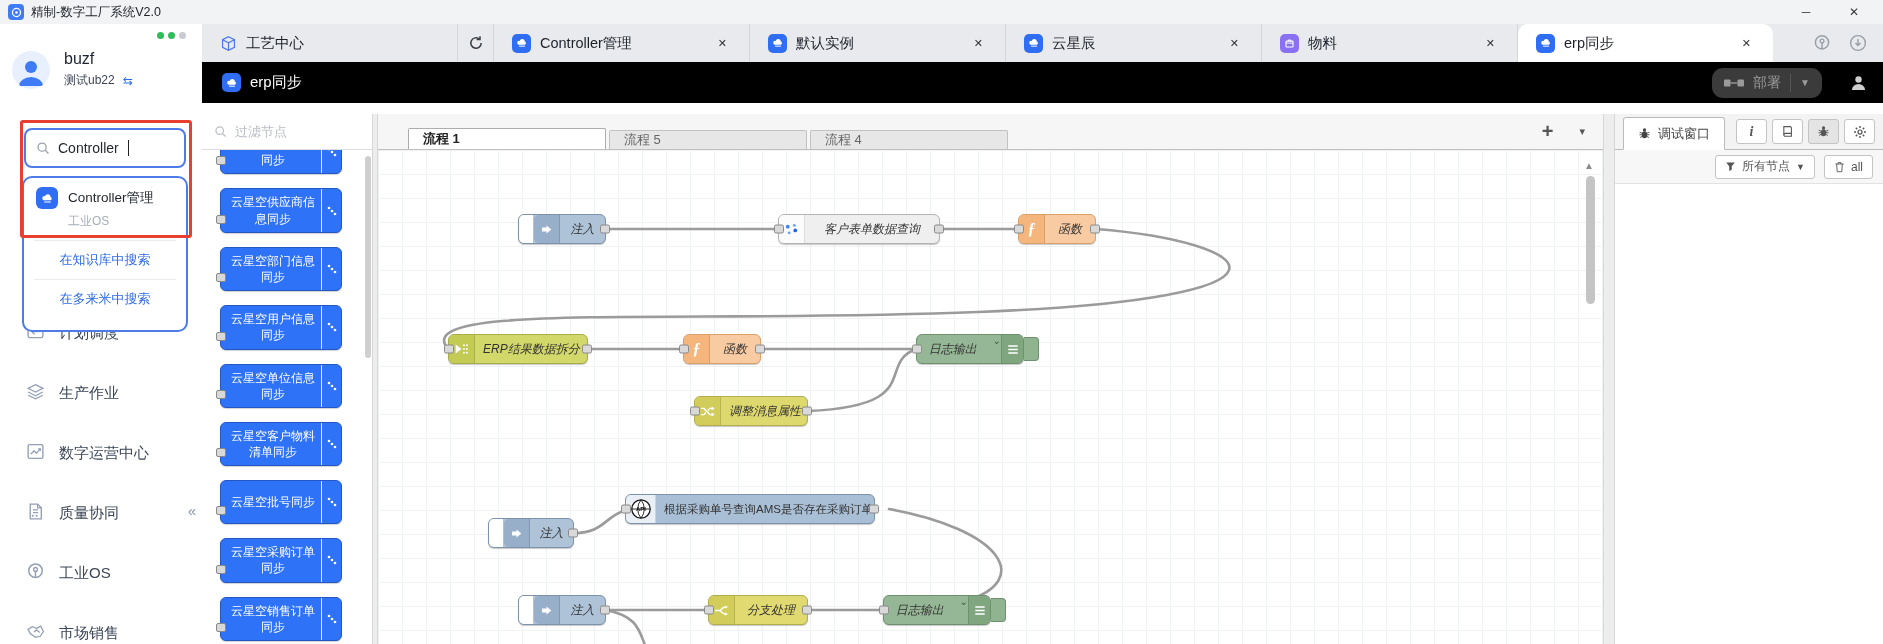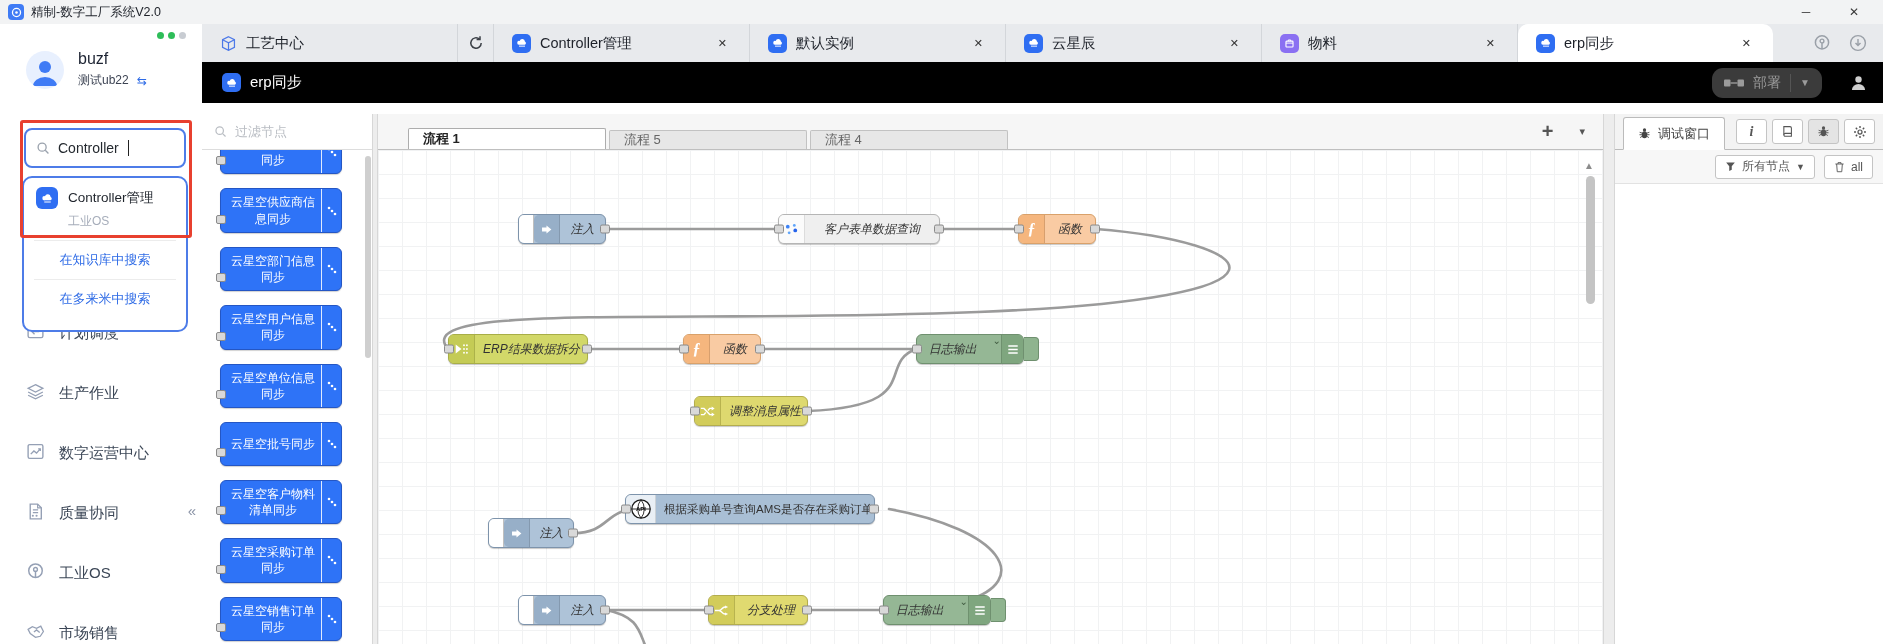--- a/index.html
+++ b/index.html
@@ -10,21 +10,21 @@
   .titlebar { position:absolute; left:0; top:0; width:1883px; height:24px; background:#f2f3f4; display:flex; align-items:center; padding:0 8px; z-index:50; }
   .app-logo { width:16px; height:16px; border-radius:4px; background:#3f7bf5; display:flex; align-items:center; justify-content:center; margin-right:7px; }
   .titlebar-title { font-size:12.5px; color:#1d2129; }
   .win-controls { margin-left:auto; display:flex; align-items:center; gap:26px; padding-right:10px; }
   .win-btn { font-size:12px; color:#3a3a3a; width:22px; text-align:center; cursor:default; }
 
   
   .sidebar { position:absolute; left:0; top:24px; width:202px; height:620px; background:#fff; z-index:40; }
   .status-dots { position:absolute; top:8px; right:16px; display:flex; gap:4px; }
   .status-dots i { width:7px; height:7px; border-radius:50%; display:block; }
-  .user-row { position:absolute; left:26px; top:26px; display:flex; align-items:center;justify-content:space-between; }
+  .user-row { position:absolute; left:12px; top:26px; display:flex; align-items:center;justify-content:space-between; }
   .avatar { width:38px; height:38px; border-radius:50%; background:#e8f0fe; overflow:hidden; position:relative; }
   .avatar svg { position:absolute; left:4px; top:5px; }
   .user-meta { margin-left:14px; }
   .user-name { font-size:16px; color:#1d2433; }
   .user-account { font-size:12px; color:#3c4353; margin-top:4px; display:flex; align-items:center; gap:8px; }
   .swap { color:#2e6be6; font-size:12px; }
 
   .search-box { position:absolute; left:24px; top:104px; width:162px; height:40px; border:2px solid #4d7ce8; border-radius:8px; background:#fff; display:flex; align-items:center; padding:0 10px; gap:8px; }
   .search-box .mag { color:#9aa2ad; display:flex; }
   .search-text { font-size:14px; color:#24292f; white-space:nowrap; }
@@ -431,32 +431,32 @@
               <span class="pal-badge">
                 <svg width="12" height="12" viewBox="0 0 12 12">
                   <circle cx="3" cy="3" r="1.3" fill="#fff"></circle>
                   <circle cx="6" cy="6" r="1.3" fill="#fff"></circle>
                   <circle cx="9" cy="9" r="1.3" fill="#fff"></circle>
                 </svg>
               </span>
             </div>
             <div class="pal-node">
               <span class="pal-port"></span>
+              <div class="pal-label">云星空客户物料清单同步</div>
+              <span class="pal-badge">
+                <svg width="12" height="12" viewBox="0 0 12 12">
+                  <circle cx="3" cy="3" r="1.3" fill="#fff"></circle>
+                  <circle cx="6" cy="6" r="1.3" fill="#fff"></circle>
+                  <circle cx="9" cy="9" r="1.3" fill="#fff"></circle>
+                </svg>
+              </span>
+            </div>
+            <div class="pal-node">
+              <span class="pal-port"></span>
               <div class="pal-label">云星空批号同步</div>
-              <span class="pal-badge">
-                <svg width="12" height="12" viewBox="0 0 12 12">
-                  <circle cx="3" cy="3" r="1.3" fill="#fff"></circle>
-                  <circle cx="6" cy="6" r="1.3" fill="#fff"></circle>
-                  <circle cx="9" cy="9" r="1.3" fill="#fff"></circle>
-                </svg>
-              </span>
-            </div>
-            <div class="pal-node">
-              <span class="pal-port"></span>
-              <div class="pal-label">云星空客户物料清单同步</div>
               <span class="pal-badge">
                 <svg width="12" height="12" viewBox="0 0 12 12">
                   <circle cx="3" cy="3" r="1.3" fill="#fff"></circle>
                   <circle cx="6" cy="6" r="1.3" fill="#fff"></circle>
                   <circle cx="9" cy="9" r="1.3" fill="#fff"></circle>
                 </svg>
               </span>
             </div>
             <div class="pal-node">
               <span class="pal-port"></span>

